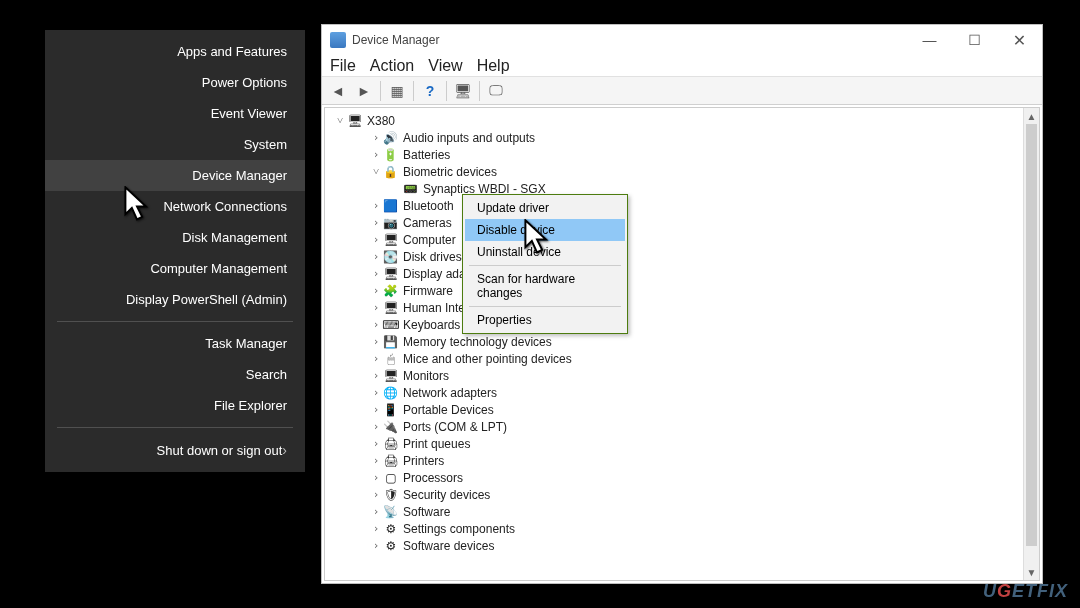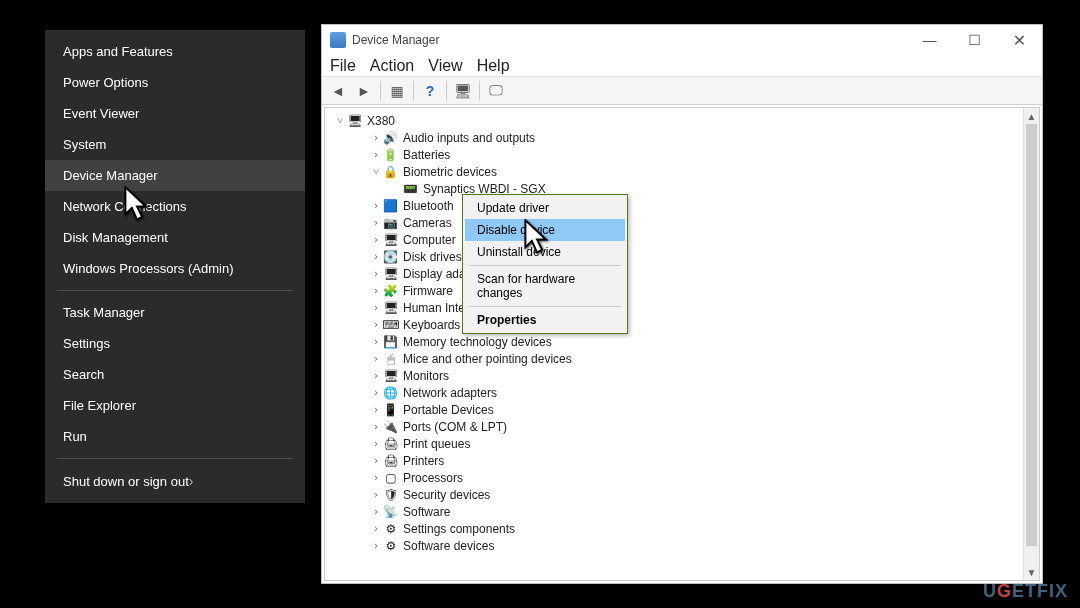--- a/index.html
+++ b/index.html
@@ -12,21 +12,21 @@
   width: 260px;
   background: #2b2b2b;
   color: #fff;
   font-size: 13px;
   padding: 6px 0;
 }
 .power-menu .pm-item {
   padding: 8px 18px;
   cursor: default;
   display: flex;
-  justify-content: flex-start;
+  justify-content: flex-end;
   align-items: center;
 }
 .power-menu .pm-item.highlight { background: #414141; }
 .power-menu .pm-sep { height: 1px; background: #505050; margin: 6px 12px; }
 .pm-chevron { font-size: 14px; color: #bbb; }
 
 
 .dm-window {
   position: absolute;
   left: 321px; top: 24px;
@@ -122,35 +122,36 @@
   font-size: 12px;
   z-index: 50;
   padding: 2px;
 }
 .ctx-item {
   padding: 4px 12px;
   cursor: default;
 }
 .ctx-item.highlight { background: #90c8f6; }
 .ctx-sep { height: 1px; background: #ccc; margin: 2px 4px; }
-.ctx-item.bold { font-weight: bold; }
+.ctx-item.bold { font-weight: normal; }
 
 
 .cursor {
   position: absolute;
   width: 28px; height: 36px;
   z-index: 100;
   pointer-events: none;
 }
 .cursor svg { filter: drop-shadow(1px 1px 1px rgba(0,0,0,0.7)); }
 
 .watermark {
   position: absolute;
   right: 12px; bottom: 6px;
   font-size: 18px; font-weight: 700;
+  font-style: italic;
   letter-spacing: 1px;
   color: #4a6c8a;
   opacity: 0.9;
 }
 .watermark .g { color: #d84a4a; }
 
 
 .dm-tree .vscroll {
   position: absolute; right: 0; top: 0; bottom: 0;
   width: 16px; background: #f0f0f0; border-left: 1px solid #ddd;
@@ -178,39 +179,36 @@
       <div class="pm-item highlight">
         <span>Device Manager</span>
       </div>
       <div class="pm-item">
         <span>Network Connections</span>
       </div>
       <div class="pm-item">
         <span>Disk Management</span>
       </div>
       <div class="pm-item">
-        <span>Windows Processors (Admin)</span>
+        <span>Computer Management</span>
+      </div>
+      <div class="pm-item">
+        <span>Display PowerShell (Admin)</span>
       </div>
     </div>
   <div class="pm-sep"></div>
   <div id="pm-mid">
       <div class="pm-item">
         <span>Task Manager</span>
       </div>
       <div class="pm-item">
-        <span>Settings</span>
-      </div>
-      <div class="pm-item">
         <span>Search</span>
       </div>
       <div class="pm-item">
         <span>File Explorer</span>
-      </div>
-      <div class="pm-item">
-        <span>Run</span>
       </div>
     </div>
   <div class="pm-sep"></div>
   <div id="pm-bot">
       <div class="pm-item">
         <span>Shut down or sign out</span>
         <span class="pm-chevron">›</span>
       </div>
     </div>
 </div>

